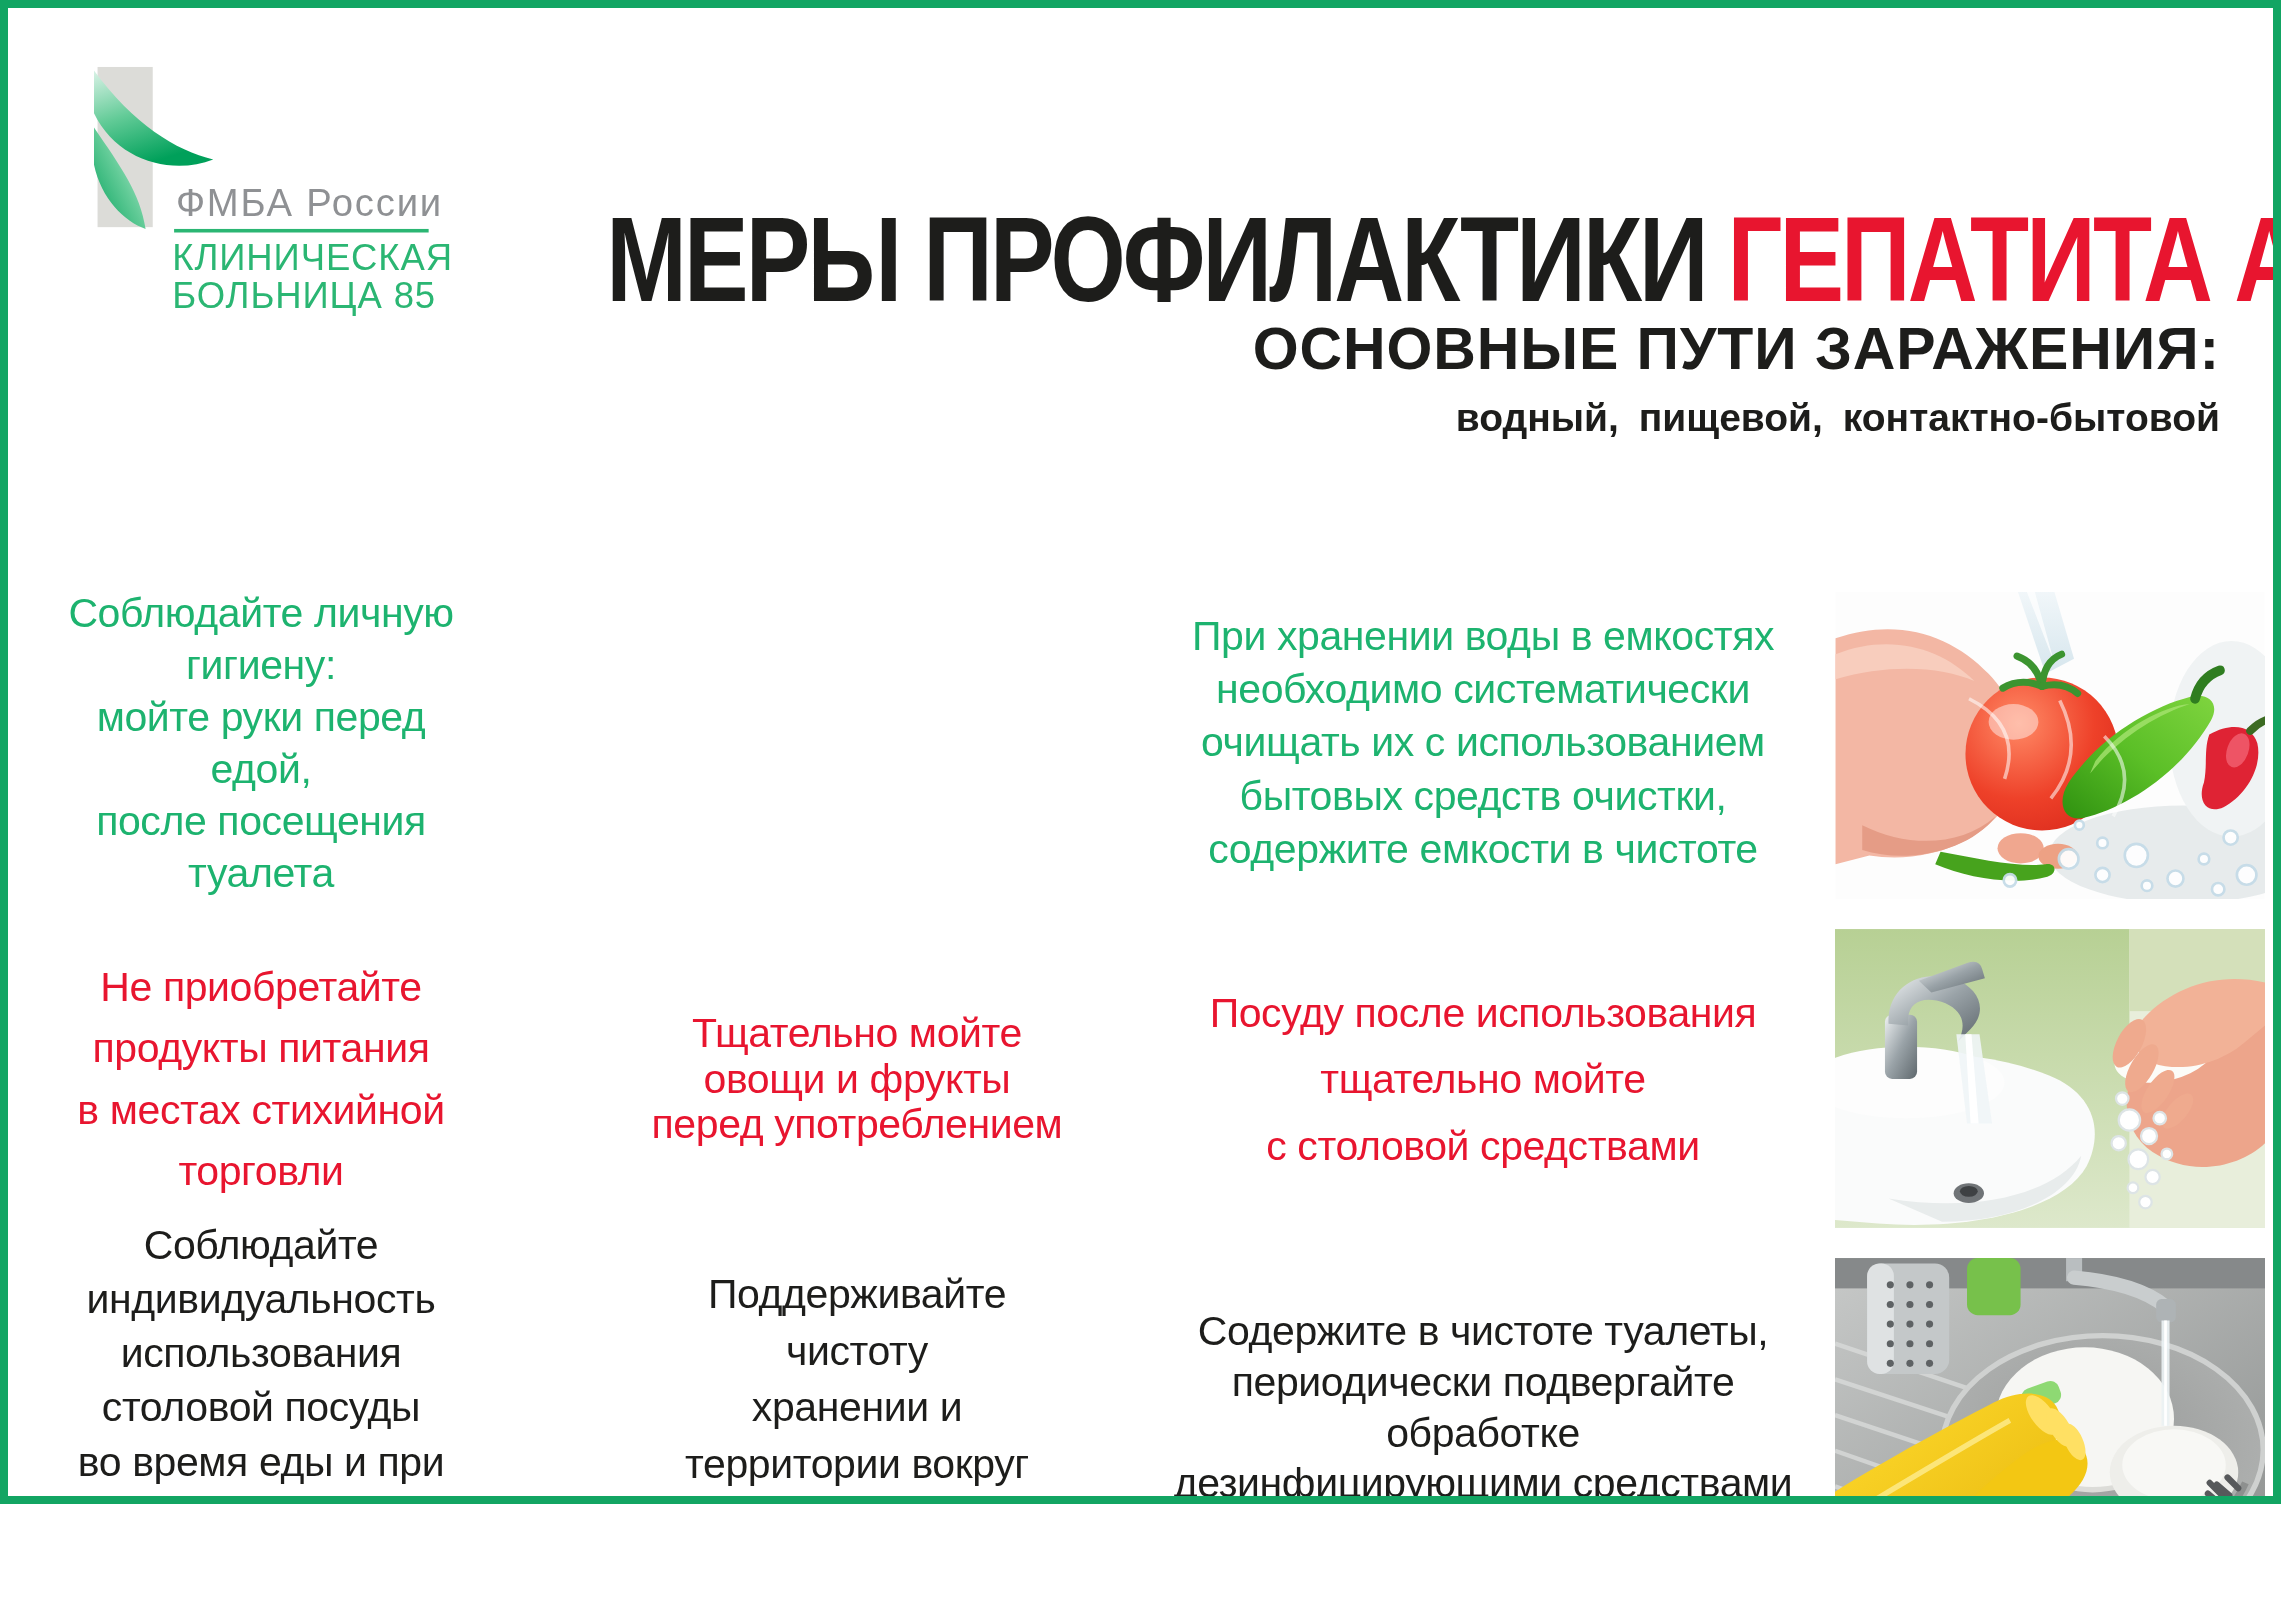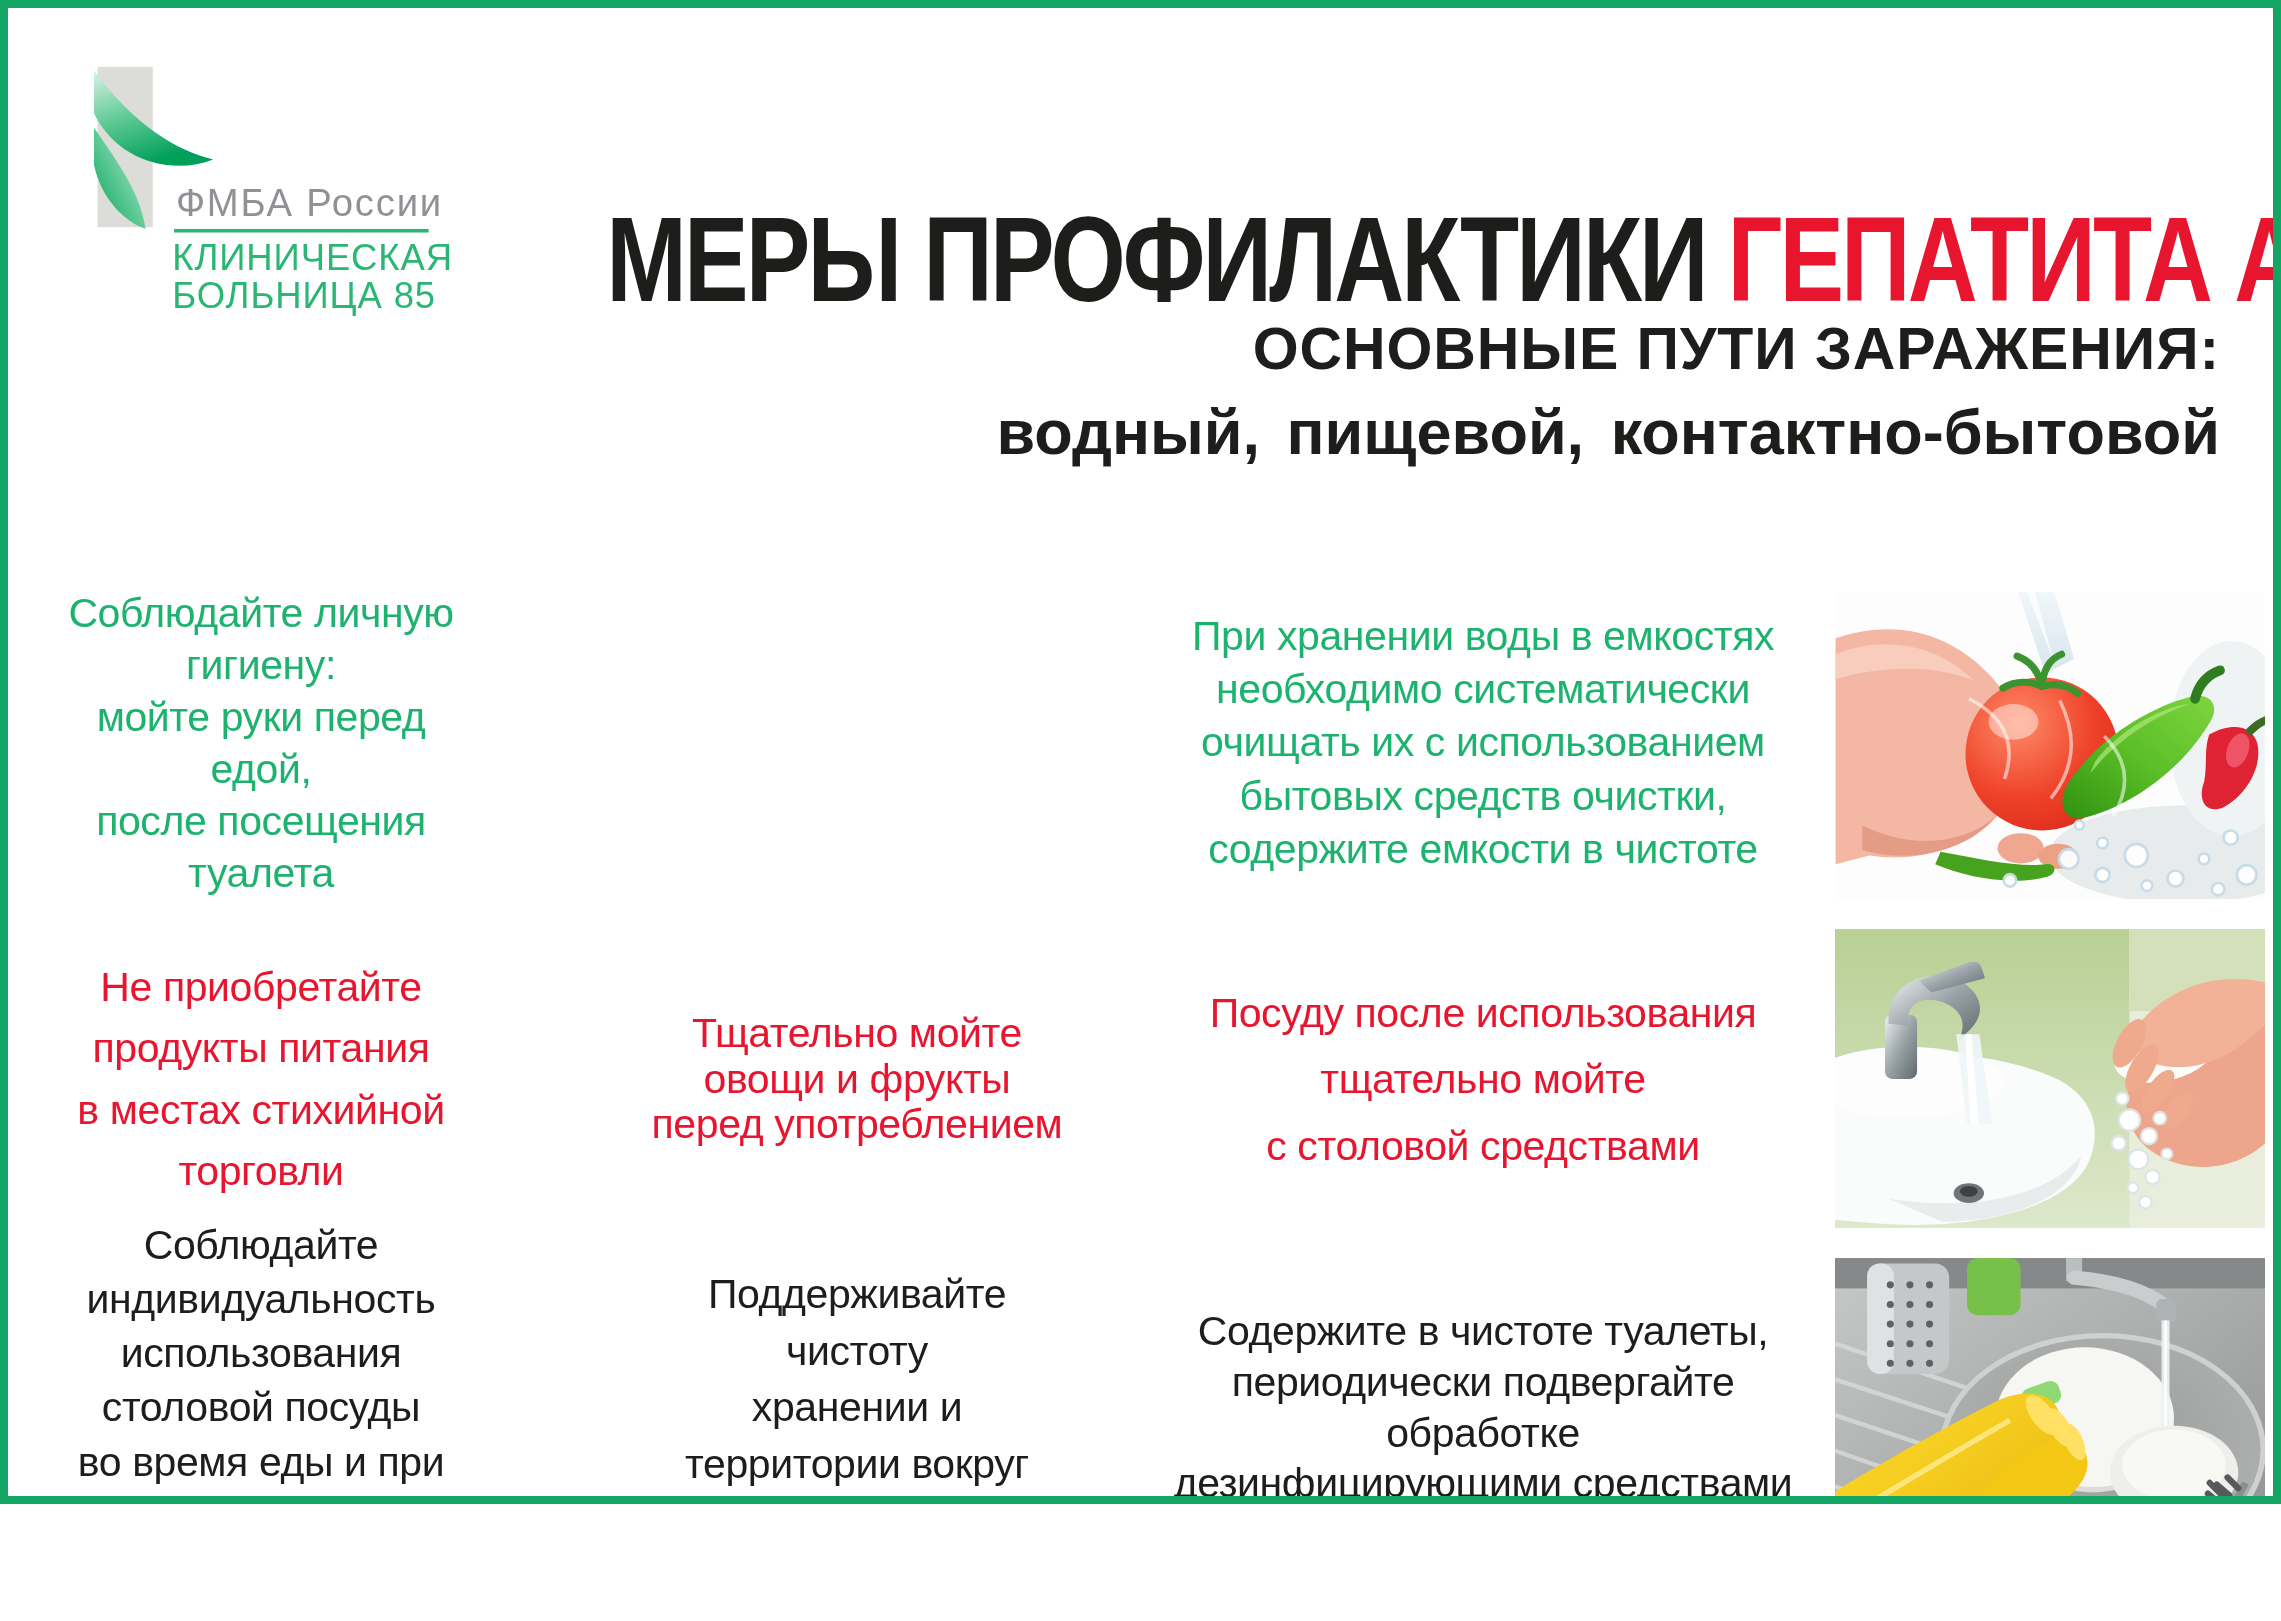--- a/index.html
+++ b/index.html
@@ -21,21 +21,21 @@
   
   .title{
     position:absolute; top:110px; left:419px; right:53px; text-align:center;
     font-weight:700; font-size:121px; line-height:1; letter-spacing:-3.6px;
     white-space:nowrap; transform:scaleX(.8);
   }
   .title .t-black{color:var(--ink);}
   .title .t-red{color:var(--red); margin-left:27px;}
   .subtitle{position:absolute; top:307px; left:419px; right:53px; text-align:right; color:var(--ink); font-weight:700;}
   .subtitle .s1{font-size:59px; letter-spacing:0.9px;}
-  .subtitle .s2{font-size:63px; margin-top:12.5px; word-spacing:9px;}
+  .subtitle .s2{font-size:39px; margin-top:12.5px; word-spacing:9px;}
   
   .cell{
     position:absolute; display:flex; align-items:center; justify-content:center;
     text-align:center; font-size:41px; letter-spacing:-0.4px;
   }
   .cell-text{white-space:pre-line; margin:0;}
   .c1{left:46px;  width:414px;}
   .c2{left:593px; width:512px;}
   .c3{left:1114px;width:722px;}
   .r1{top:579px;  height:312px;}

